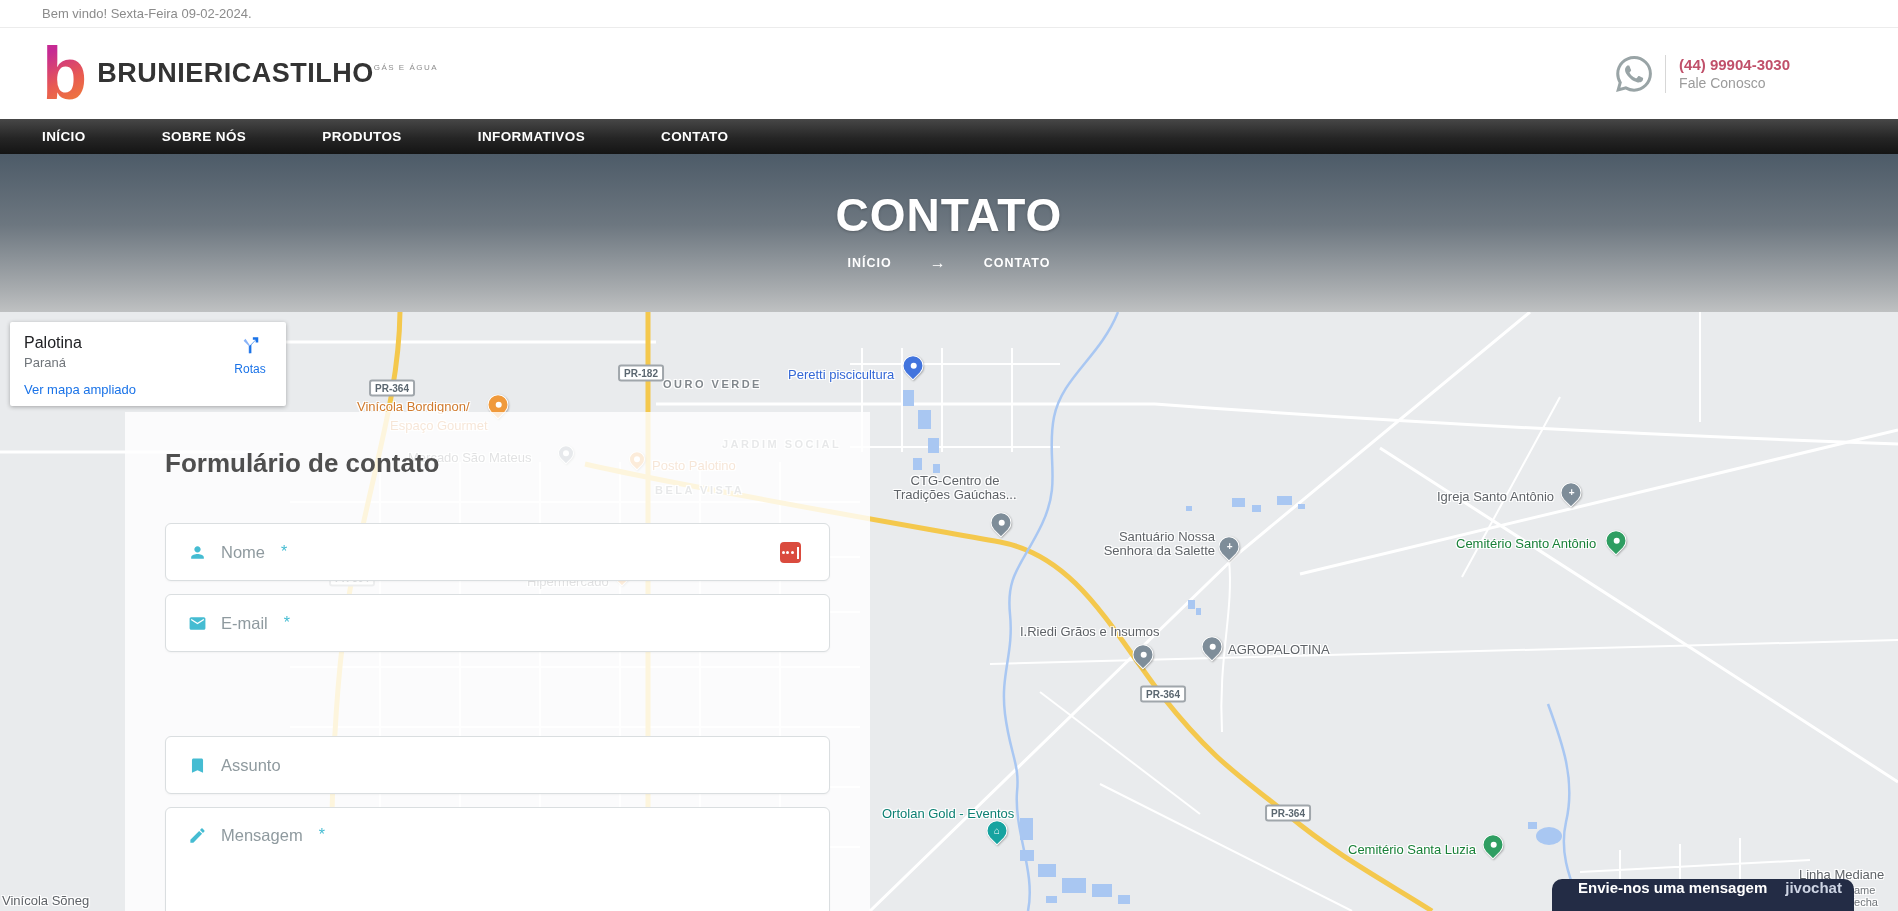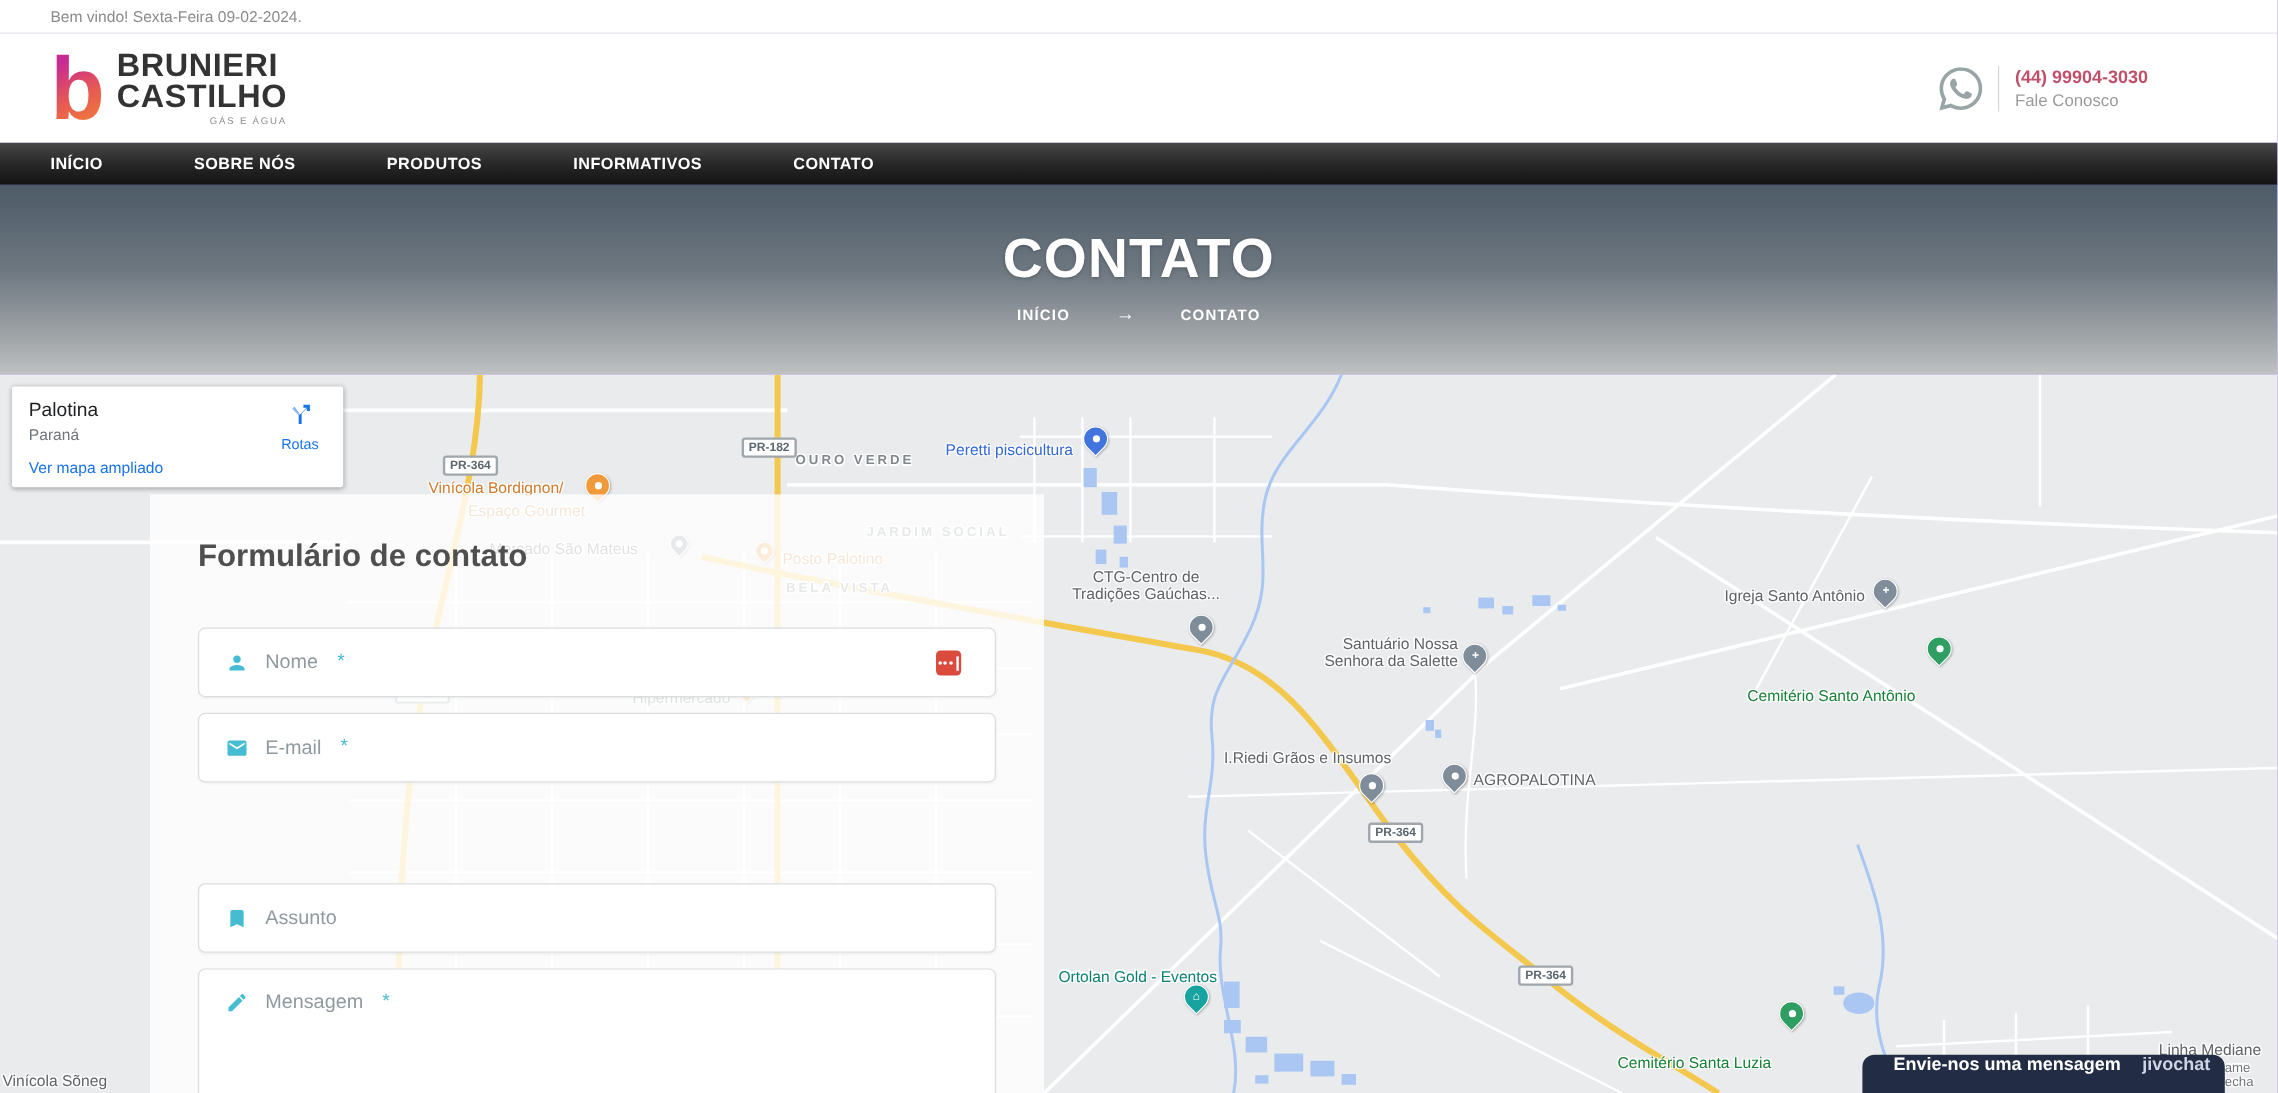--- a/index.html
+++ b/index.html
@@ -6,21 +6,21 @@
   body{font-family:"Liberation Sans","DejaVu Sans",sans-serif;background:#fff;}
   .page{position:relative;width:1898px;height:911px;overflow:hidden;background:#8b5cf6;}
 
   
   .topbar{height:27px;line-height:27px;padding-left:42px;font-size:13px;color:#8b8b8b;background:#fff;border-bottom:1px solid #ececec;}
 
   
   .header{height:91px;display:flex;align-items:center;padding:0 42px;background:#fff;}
   .logo{display:flex;align-items:center;cursor:pointer;}
   .logo-glyph{font-size:74px;font-weight:800;line-height:.8;background:linear-gradient(155deg,#c62a93 15%,#e85a52 60%,#ef7b3a 95%);-webkit-background-clip:text;background-clip:text;color:transparent;margin-right:10px;}
-  .brand{display:flex;flex-direction:column;}
+  .brand{display:flex;flex-direction:row;}
   .brand-line{font-size:27px;font-weight:800;color:#333;line-height:.95;letter-spacing:.5px;}
   .brand-tag{font-size:8px;letter-spacing:1.5px;color:#8d8d8d;text-align:right;margin-top:2px;}
   .contacts{margin-left:auto;margin-right:66px;display:flex;gap:75px;}
   .contact{display:flex;align-items:center;}
   .contact-icon{width:36px;height:36px;color:#99a4a6;}
   .contact-sep{width:1px;height:38px;background:#d7d7d7;margin:0 13px;}
   .contact-num{font-size:15px;font-weight:bold;color:var(--accent-pink);}
   .contact-cap{font-size:14px;color:#9b9b9b;margin-top:2px;}
 
   
@@ -38,21 +38,21 @@
   .map{position:relative;height:599px;background:var(--map-bg);overflow:hidden;cursor:default;}
   .map svg.roads{position:absolute;left:0;top:0;}
   .rw{stroke:#fff;stroke-width:3;fill:none;}
   .rw2{stroke:#fff;stroke-width:2;fill:none;}
   .ry{stroke:var(--road-yellow);stroke-width:5;fill:none;}
   .river{stroke:var(--water-blue);stroke-width:2.5;fill:none;}
   .water{fill:var(--water-blue);stroke:none;}
 
   .mk{position:absolute;font-size:13px;color:var(--poi-gray);white-space:nowrap;
       text-shadow:-1px -1px 0 #fff,1px -1px 0 #fff,-1px 1px 0 #fff,1px 1px 0 #fff,0 0 3px #fff;}
-  .mk.blue{color:var(--poi-blue);} .mk.green{color:var(--poi-green);margin-top:36px;}
+  .mk.blue{color:var(--poi-blue);} .mk.green{color:var(--poi-green);}
   .mk.teal{color:var(--poi-teal);} .mk.orange{color:var(--poi-orange);}
   .mk.district{font-size:11px;letter-spacing:2.5px;color:#81878c;font-weight:bold;}
   .mk.small{font-size:11px;}
   .mk.center{text-align:center;} .mk.right{text-align:right;}
   .mk div{line-height:1.05;}
   .badge{position:absolute;transform:translate(-50%,-50%);background:#fff;border:2px solid #a0a6ab;border-radius:3px;font-size:10px;font-weight:bold;color:#5b6770;padding:0 4px;line-height:13px;}
   .pin{position:absolute;width:19px;height:19px;border:1.5px solid #fff;border-radius:50% 50% 50% 0;transform:translate(-50%,-80%) rotate(-45deg);box-shadow:0 1px 2px rgba(0,0,0,.3);display:flex;align-items:center;justify-content:center;cursor:pointer;}
   .pin.sm{width:14px;height:14px;}
   .pin>span.g{transform:rotate(45deg);color:#fff;font-size:10px;font-weight:bold;line-height:1;}
   .pin>span.dot{width:6px;height:6px;border-radius:50%;background:#fff;transform:rotate(45deg);}

